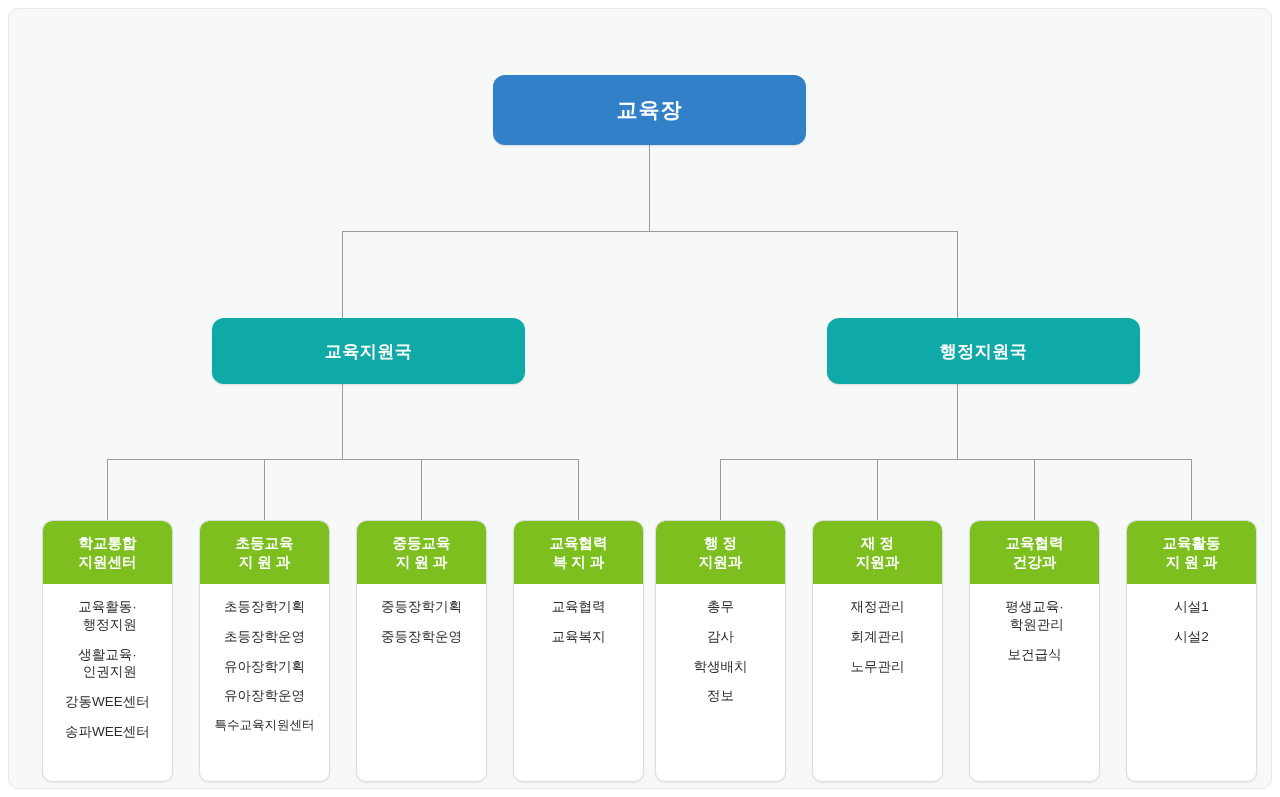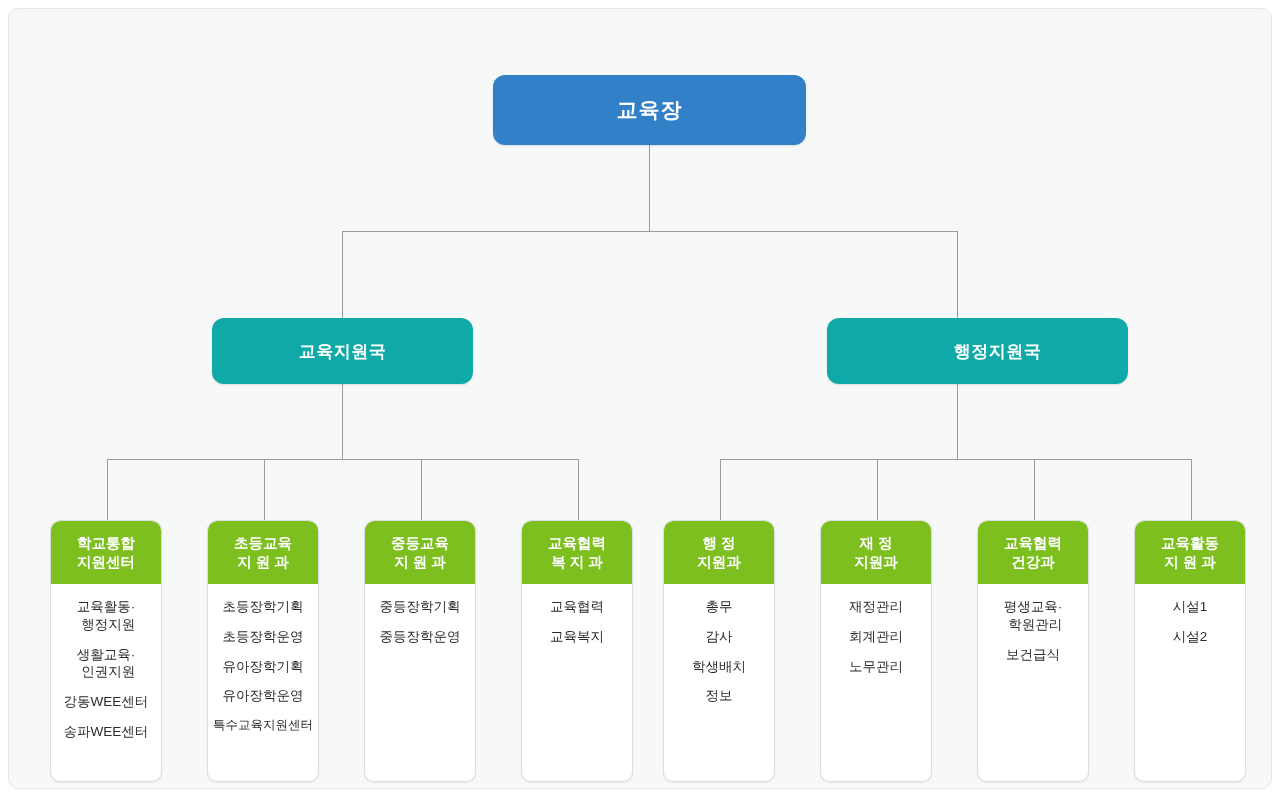--- a/index.html
+++ b/index.html
@@ -51,51 +51,50 @@
     font-size: 21px;
     font-weight: bold;
     letter-spacing: 1px;
     box-shadow: 0 1px 2px rgba(0,0,0,0.12);
   }
 
   
   .node-bureau {
     position: absolute;
     top: 309px;
-    width: 261px;
+    width: 313px;
     height: 66px;
     border-radius: 12px;
     background: #0fa9a8;
     color: #ffffff;
     display: flex;
     align-items: center;
     justify-content: center;
     font-size: 17px;
     font-weight: bold;
     letter-spacing: 0.5px;
     box-shadow: 0 1px 2px rgba(0,0,0,0.12);
   }
   #node-bureau-0 { left: 203px; }
-  #node-bureau-1 { left: 818px; padding-left: 40px; }
+  #node-bureau-1 { left: 818px; }
 
   
   .dept-card {
     position: absolute;
     top: 511px;
-    width: 112px;
+    width: 131px;
     height: 262px;
     box-sizing: border-box;
     background: #ffffff;
     border: 1px solid #dcdddf;
     border-radius: 10px;
     box-shadow: 0 1px 2px rgba(0,0,0,0.07);
     overflow: hidden;
     display: flex;
     flex-direction: column;
-    margin-left: 8px;
   }
   .dept-head {
     flex: 0 0 auto;
     height: 63px;
     background: #7cbf1e;
     color: #ffffff;
     display: flex;
     flex-direction: column;
     align-items: center;
     justify-content: center;

